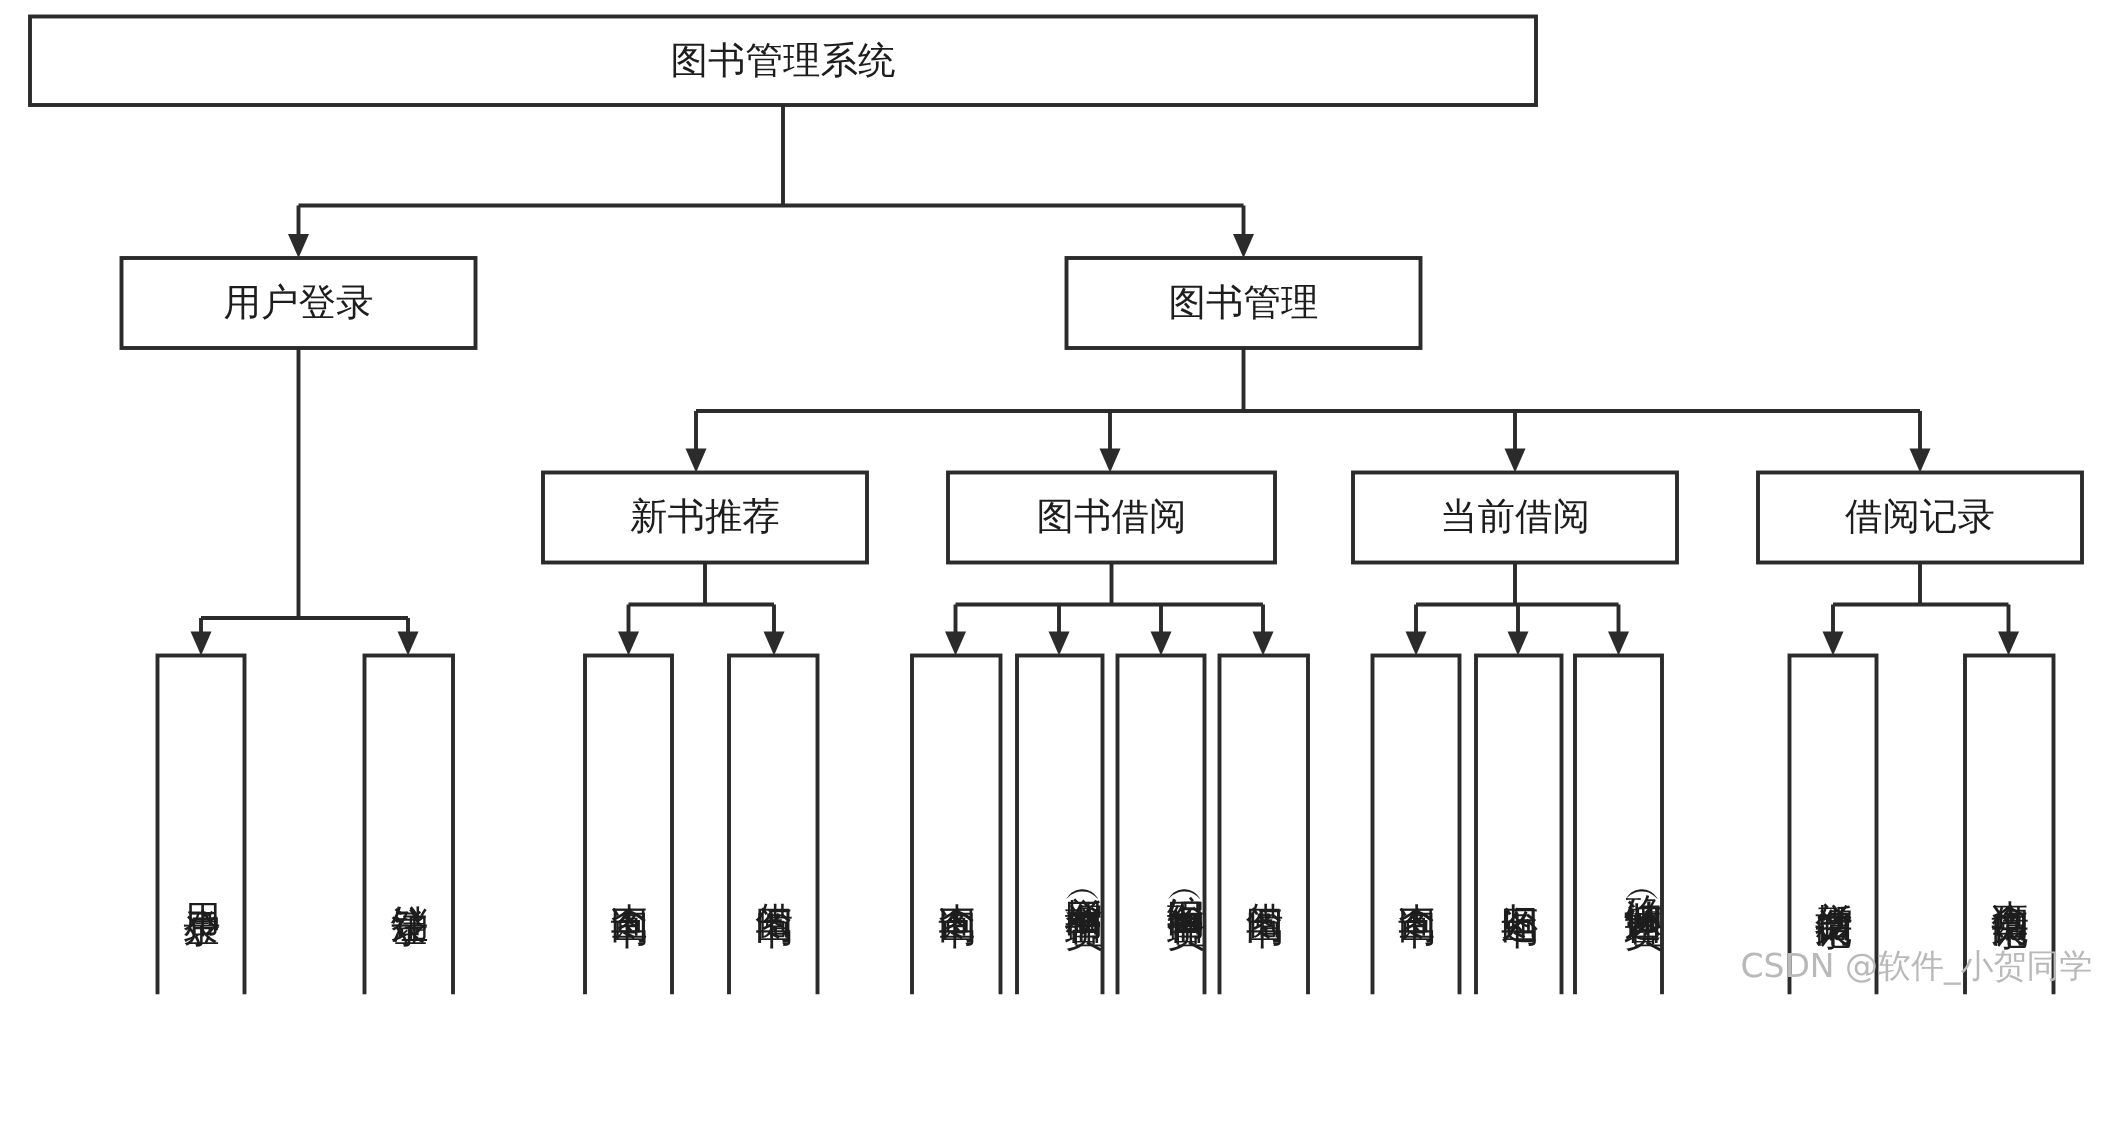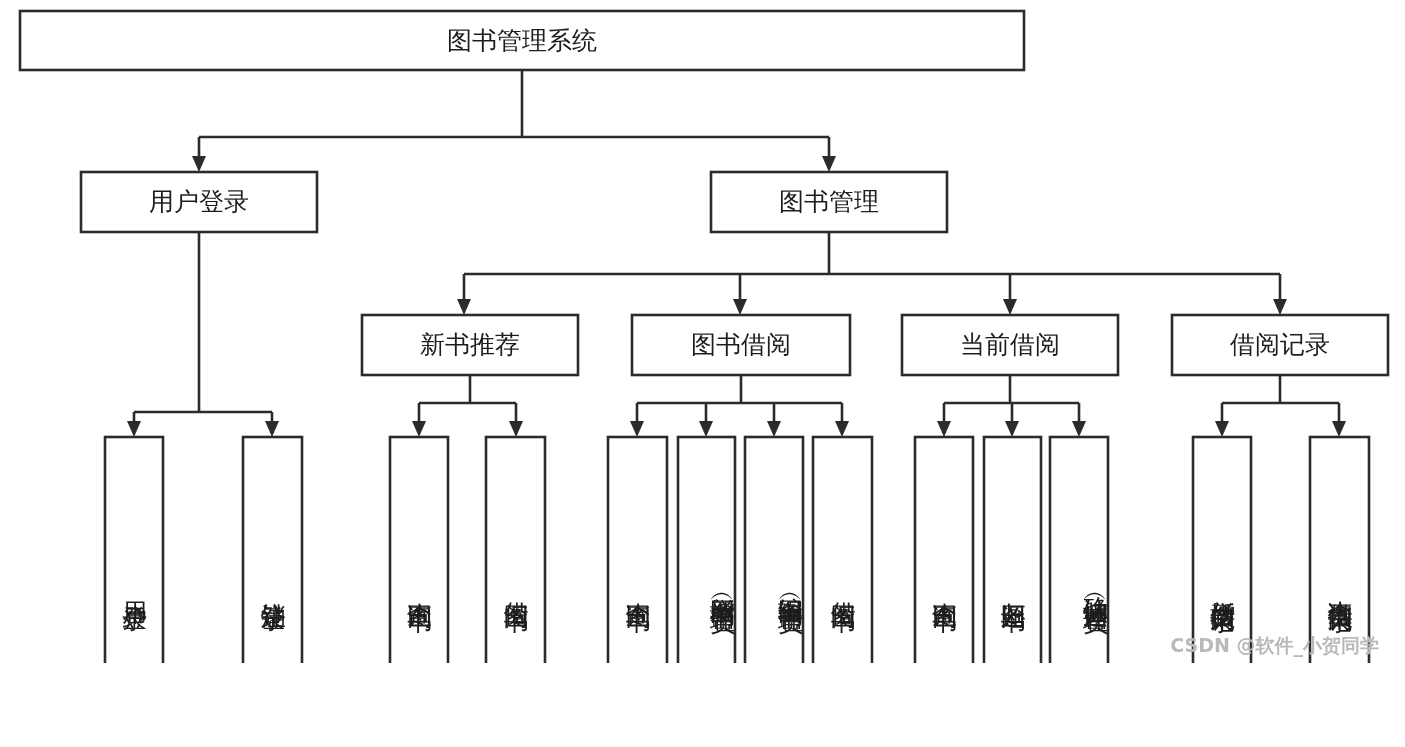--- a/index.html
+++ b/index.html
@@ -57,27 +57,26 @@
     color: #1d1d1d;
     letter-spacing: 2px;
     display: flex;
     align-items: center;
     justify-content: center;
     white-space: nowrap;
     pointer-events: none;
   }
   #watermark {
     position: absolute;
-    right: 26px;
+    right: 10px;
     bottom: 4px;
     font-family: "DejaVu Sans", "Liberation Sans", sans-serif;
-    font-size: 19px;
+    font-size: 22px;
     color: #b9b9b9;
     white-space: nowrap;
-    font-weight: bold;
   }
 </style>
 </head>
 <body>
 
 <div id="diagram-root">
 
   <svg id="diagram-svg" viewBox="0 0 1405 747">
     <defs>
       <marker id="arw" viewBox="0 0 12 14" refX="6" refY="13" markerWidth="12" markerHeight="14" orient="auto-start-reverse" markerUnits="userSpaceOnUse">

